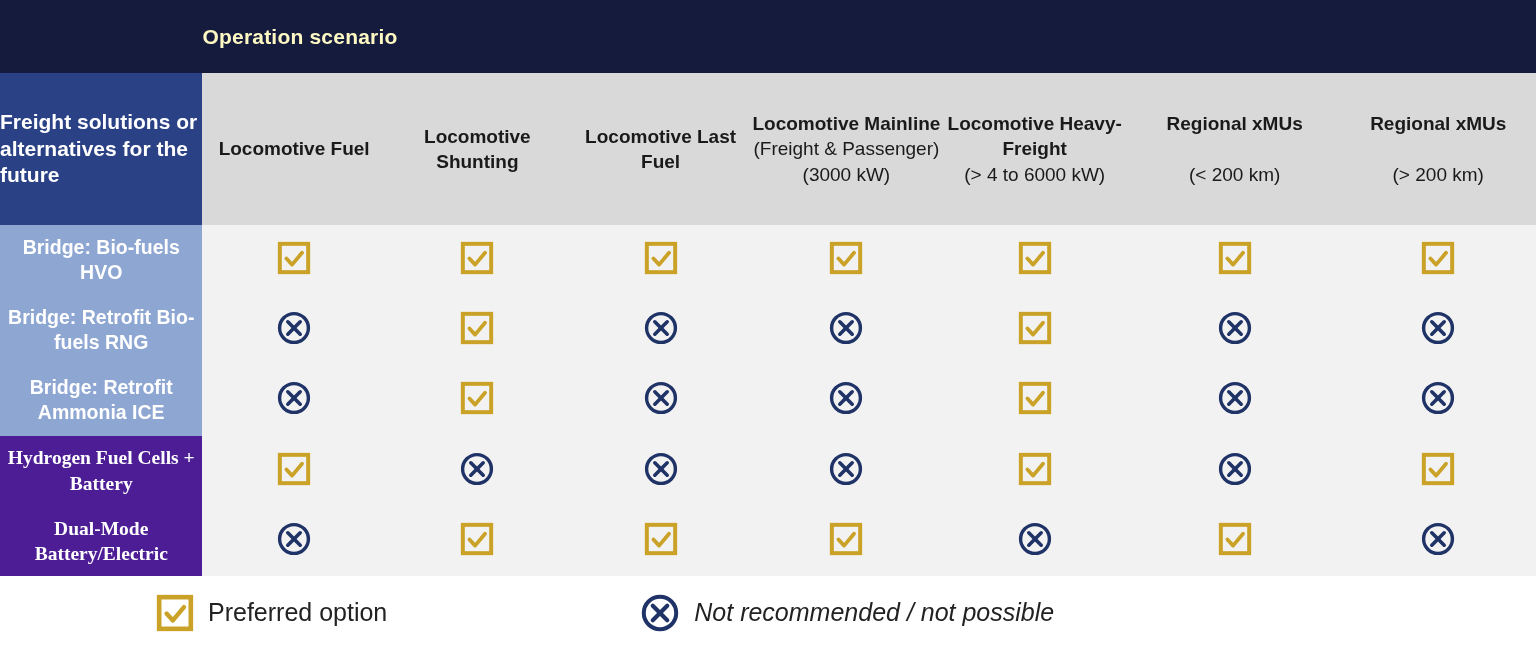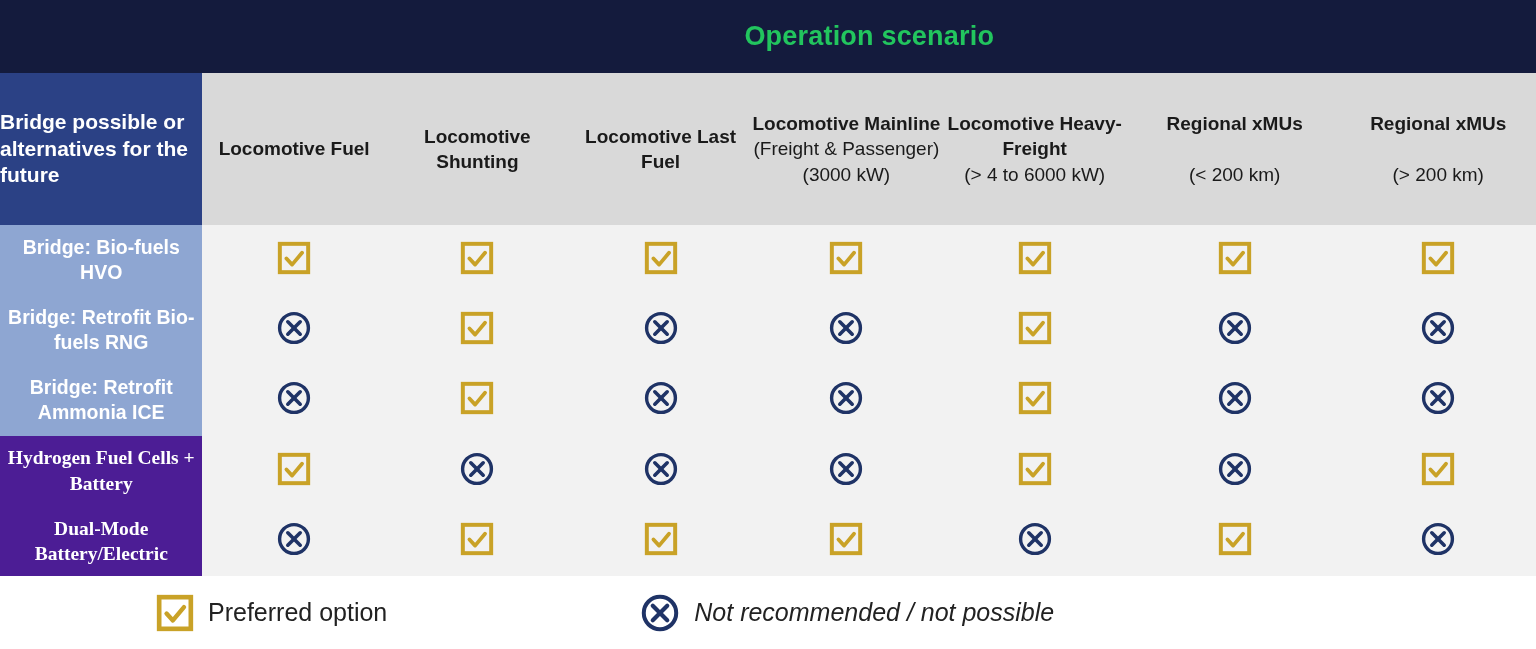--- a/index.html
+++ b/index.html
@@ -45,24 +45,24 @@
   col.c-sc7    { width: 193px; }
 
   
   .banner-blank {
     background: #141b3d;
     height: 73px;
     border-right: 2px solid #ffffff;
   }
   .banner-title {
     background: #141b3d;
-    color: #22c55e;
-    font-size: 27px;
+    color: #fef9c3;
+    font-size: 21px;
     font-weight: bold;
-    text-align: center;
+    text-align: left;
     height: 73px;
     letter-spacing: 0.2px;
   }
 
   
   .corner-head {
     background: #2b4185;
     color: #ffffff;
     font-size: 21px;
     font-weight: bold;
@@ -163,21 +163,21 @@
         <col class="c-sc5">
         <col class="c-sc6">
         <col class="c-sc7">
     </colgroup>
     <thead>
       <tr>
         <td class="banner-blank"></td>
         <td class="banner-title" colspan="7">Operation scenario</td>
       </tr>
       <tr>
-        <th class="corner-head">Bridge possible or alternatives for the future</th>
+        <th class="corner-head">Freight solutions or alternatives for the future</th>
 
         <th class="sc-head">
           <span class="main">Locomotive Fuel</span>
         </th>
         <th class="sc-head">
           <span class="main">Locomotive Shunting</span>
         </th>
         <th class="sc-head">
           <span class="main">Locomotive Last Fuel</span>
         </th>

